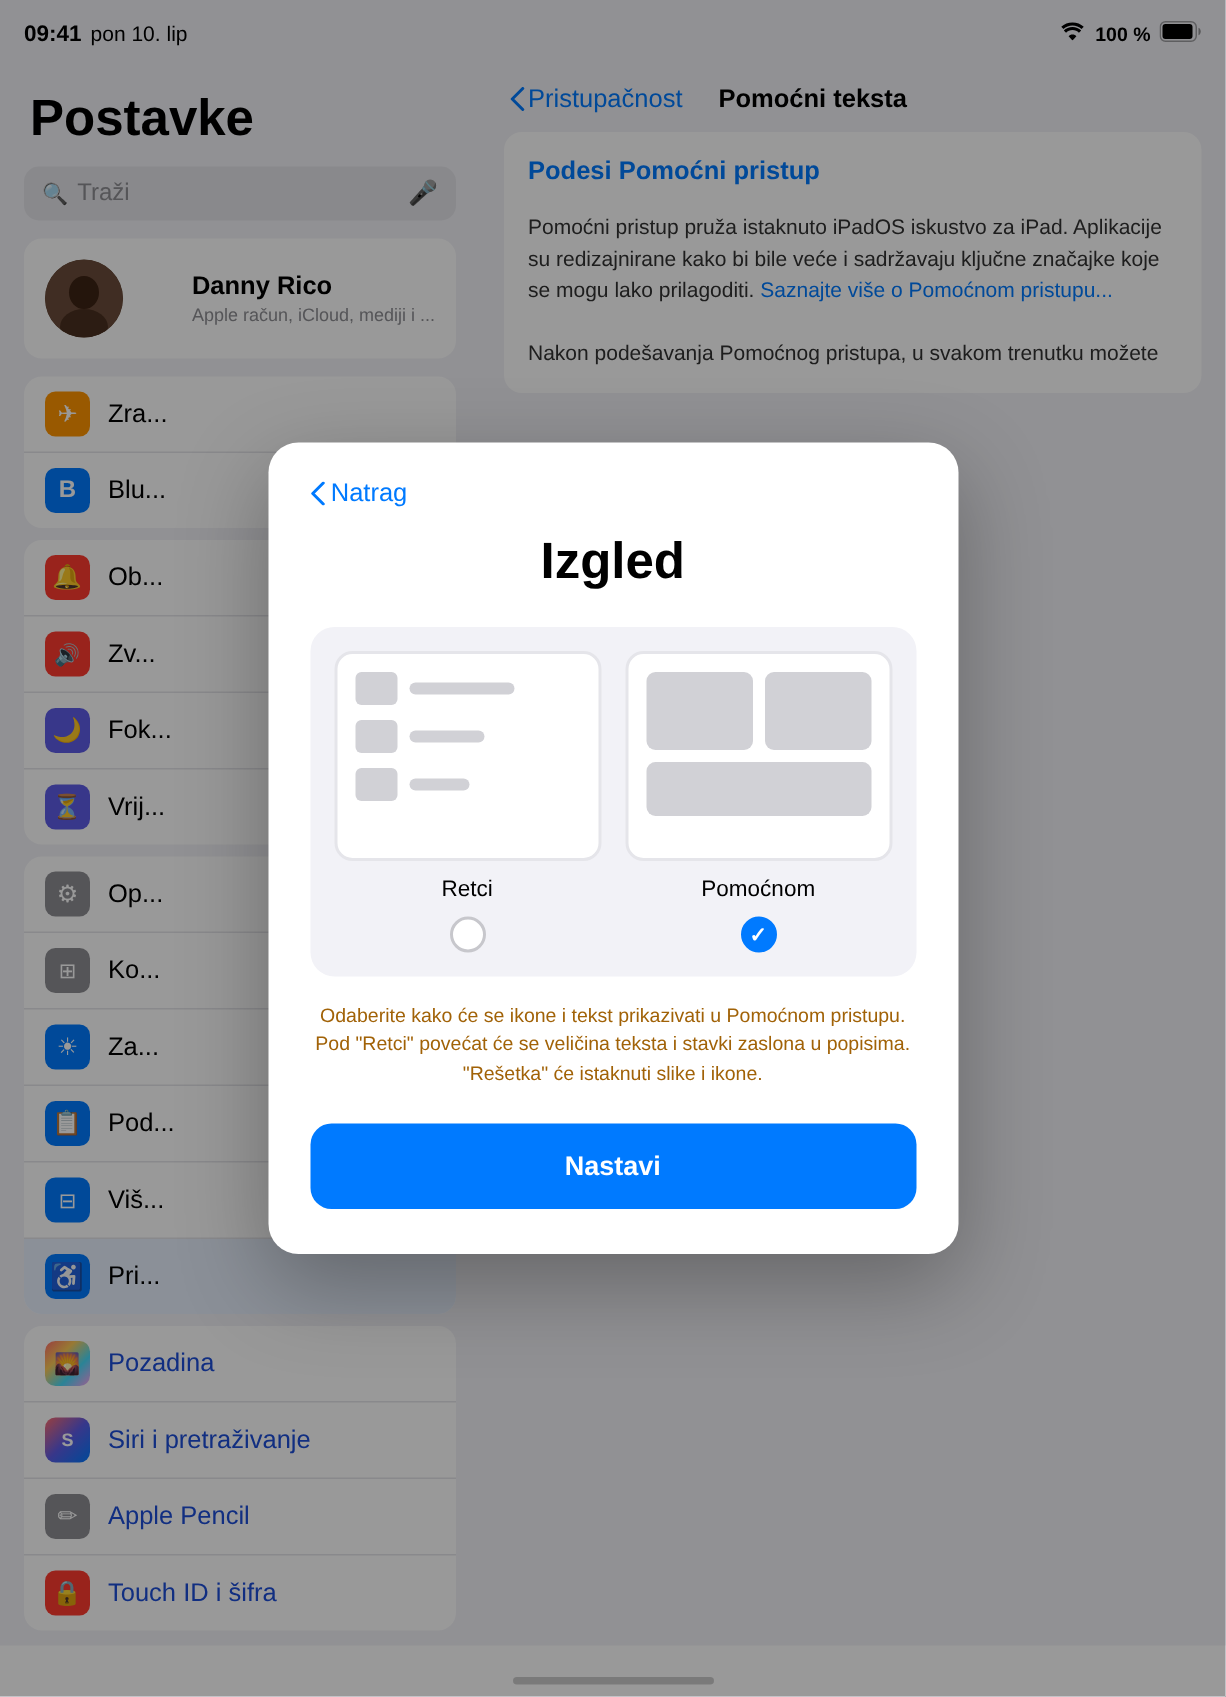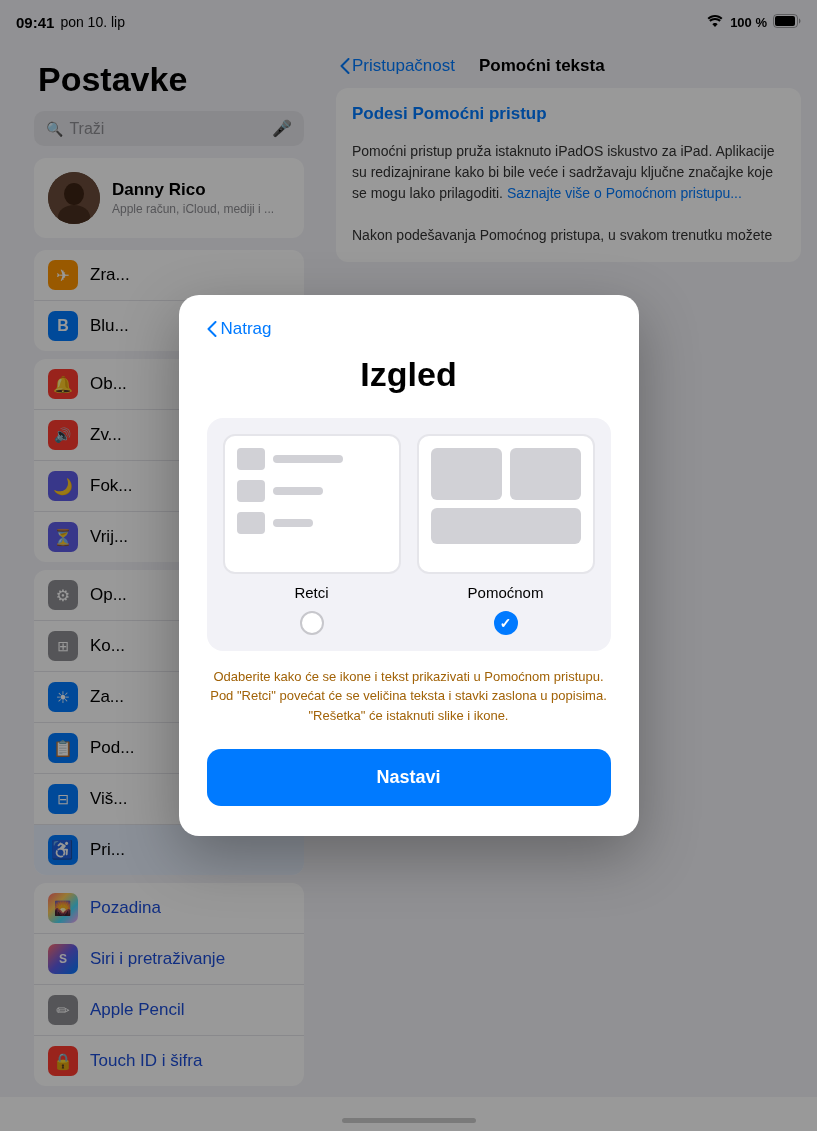--- a/index.html
+++ b/index.html
@@ -44,21 +44,20 @@
       top: 44px; left: 0; right: 0; bottom: 0;
       display: flex;
     }
 
     
     .sidebar {
       width: 320px;
       background: #f2f2f7;
       overflow: hidden;
       flex-shrink: 0;
-      padding-left: 18px;
     }
 
     .sidebar-title {
       font-size: 34px;
       font-weight: 700;
       color: #000;
       padding: 16px 20px 8px;
     }
 
     .search-bar {
@@ -86,20 +85,21 @@
 
     
     .user-card {
       margin: 0 16px 12px;
       background: #fff;
       border-radius: 12px;
       padding: 14px 14px;
       display: flex;
       align-items: center;
       gap: 12px;
+      justify-content: space-between;
     }
     .avatar {
       width: 52px;
       height: 52px;
       border-radius: 50%;
       background: #5a3e2b;
       overflow: hidden;
       display: flex;
       align-items: center;
       justify-content: center;

